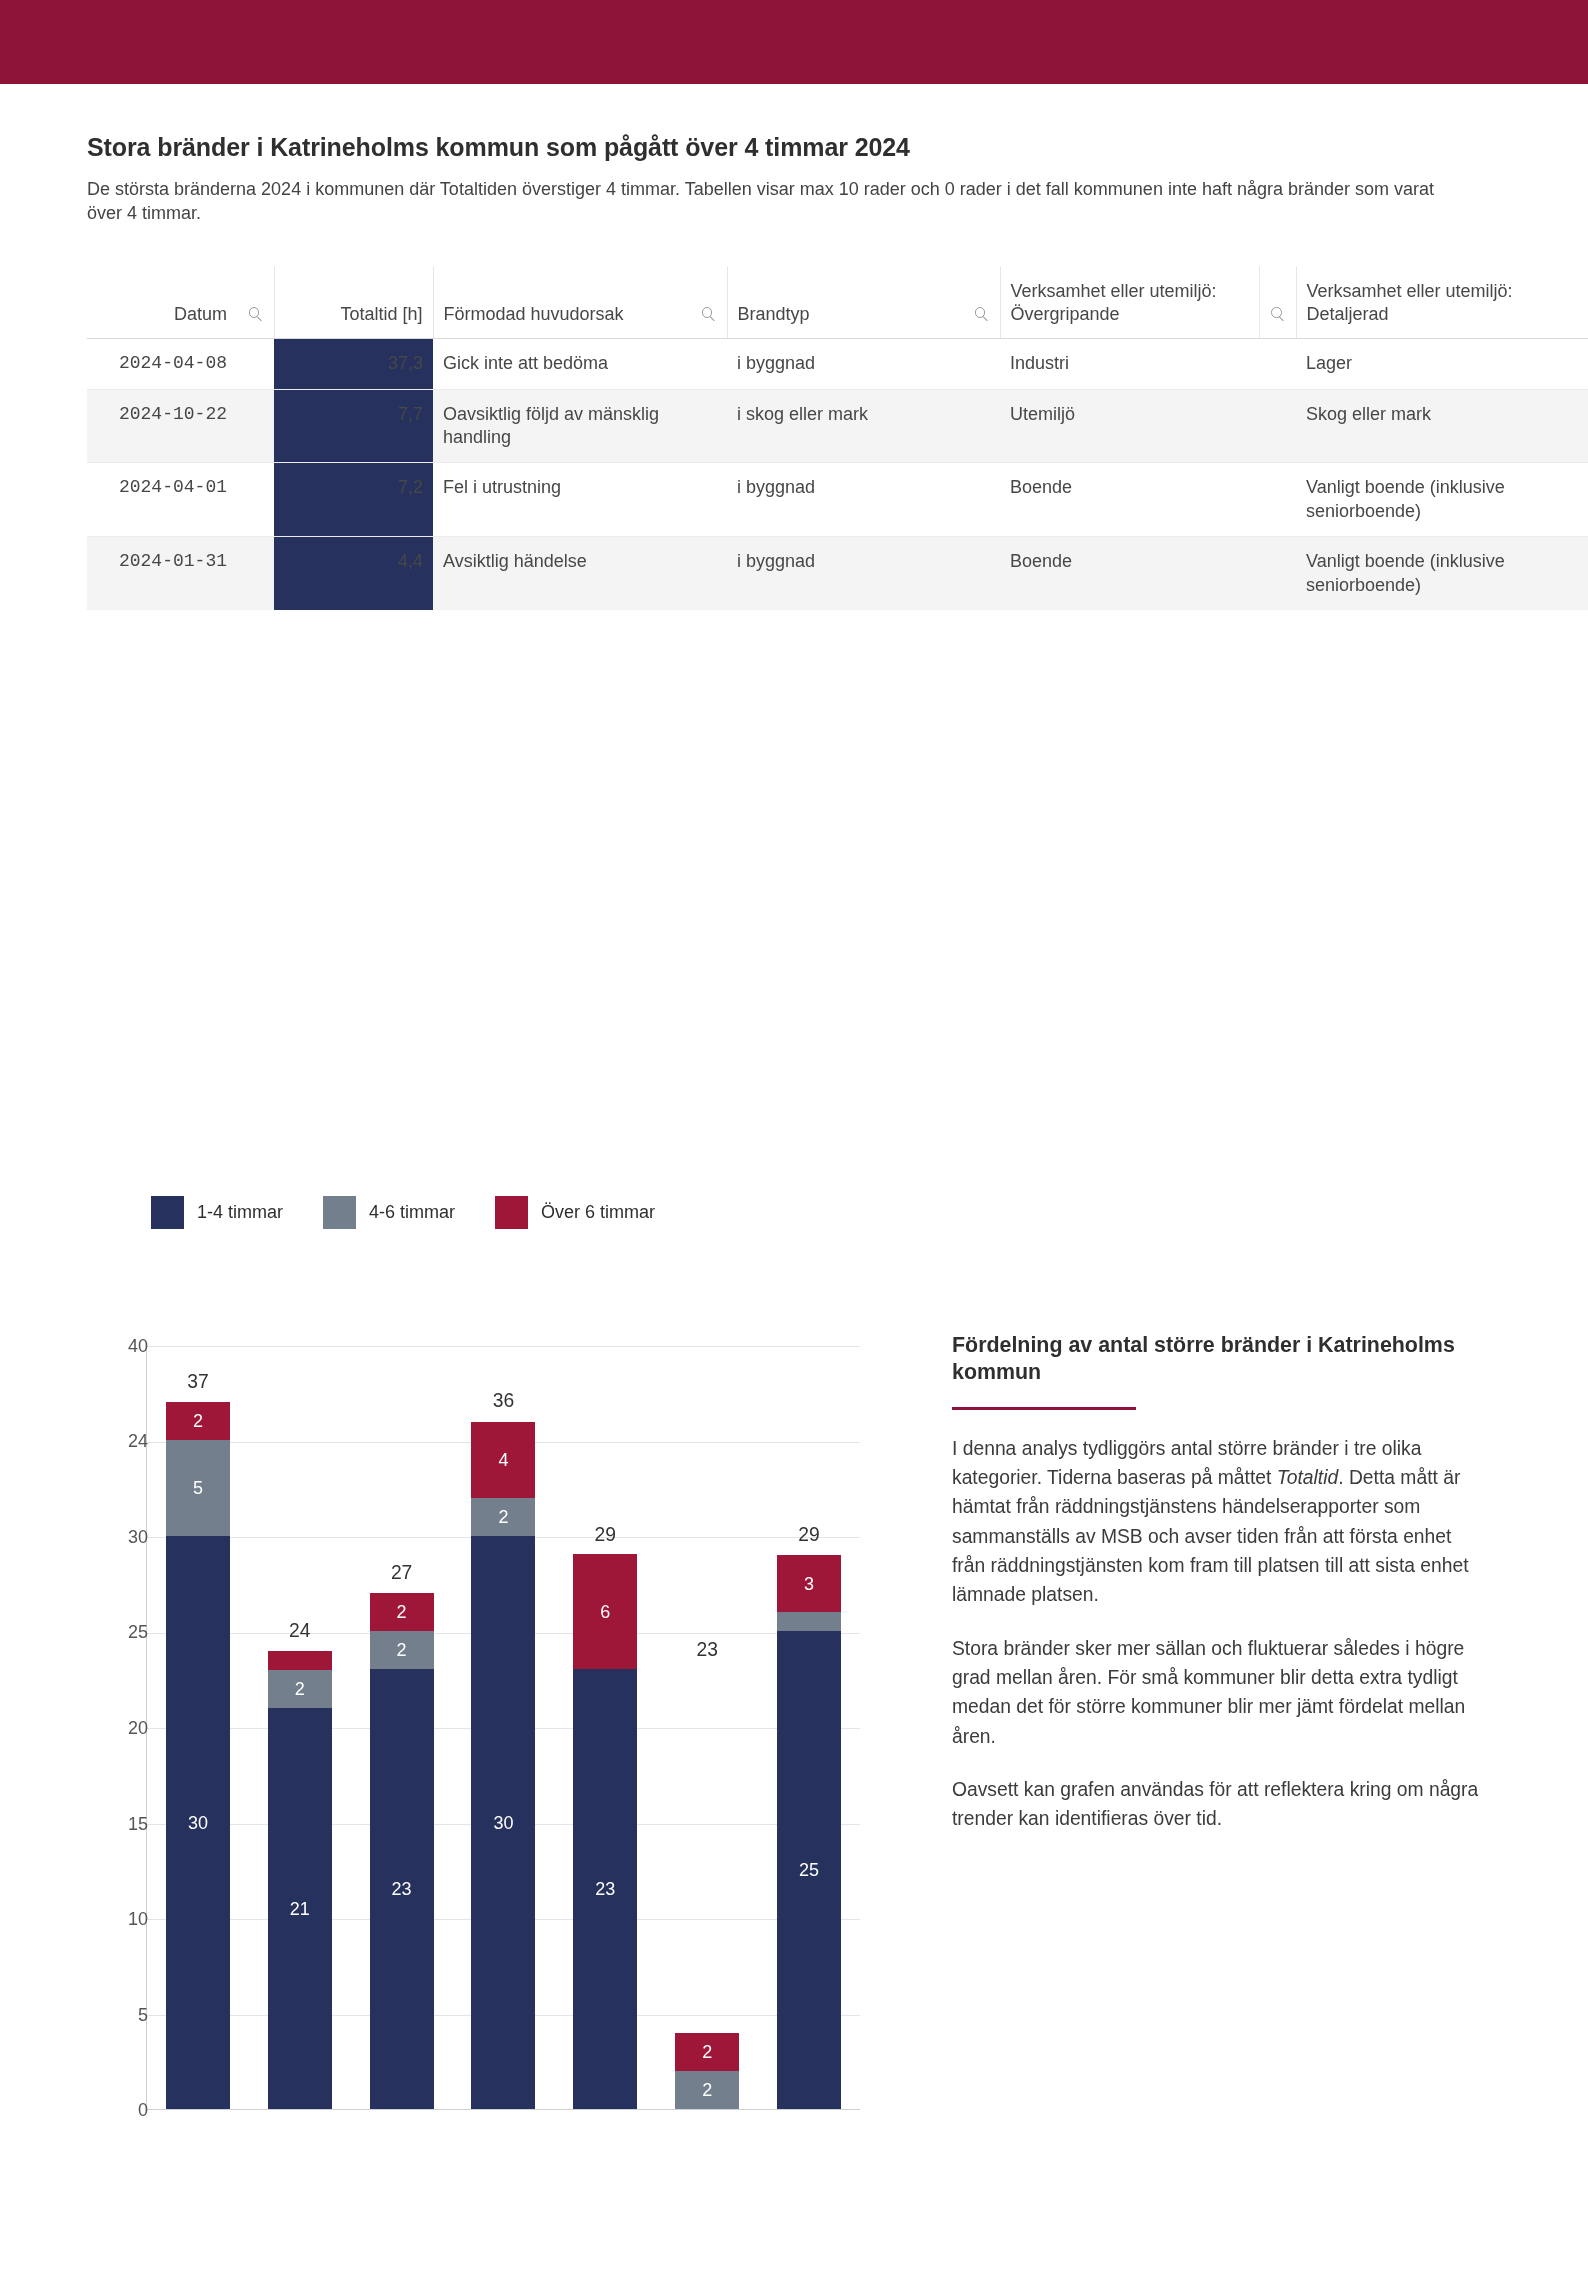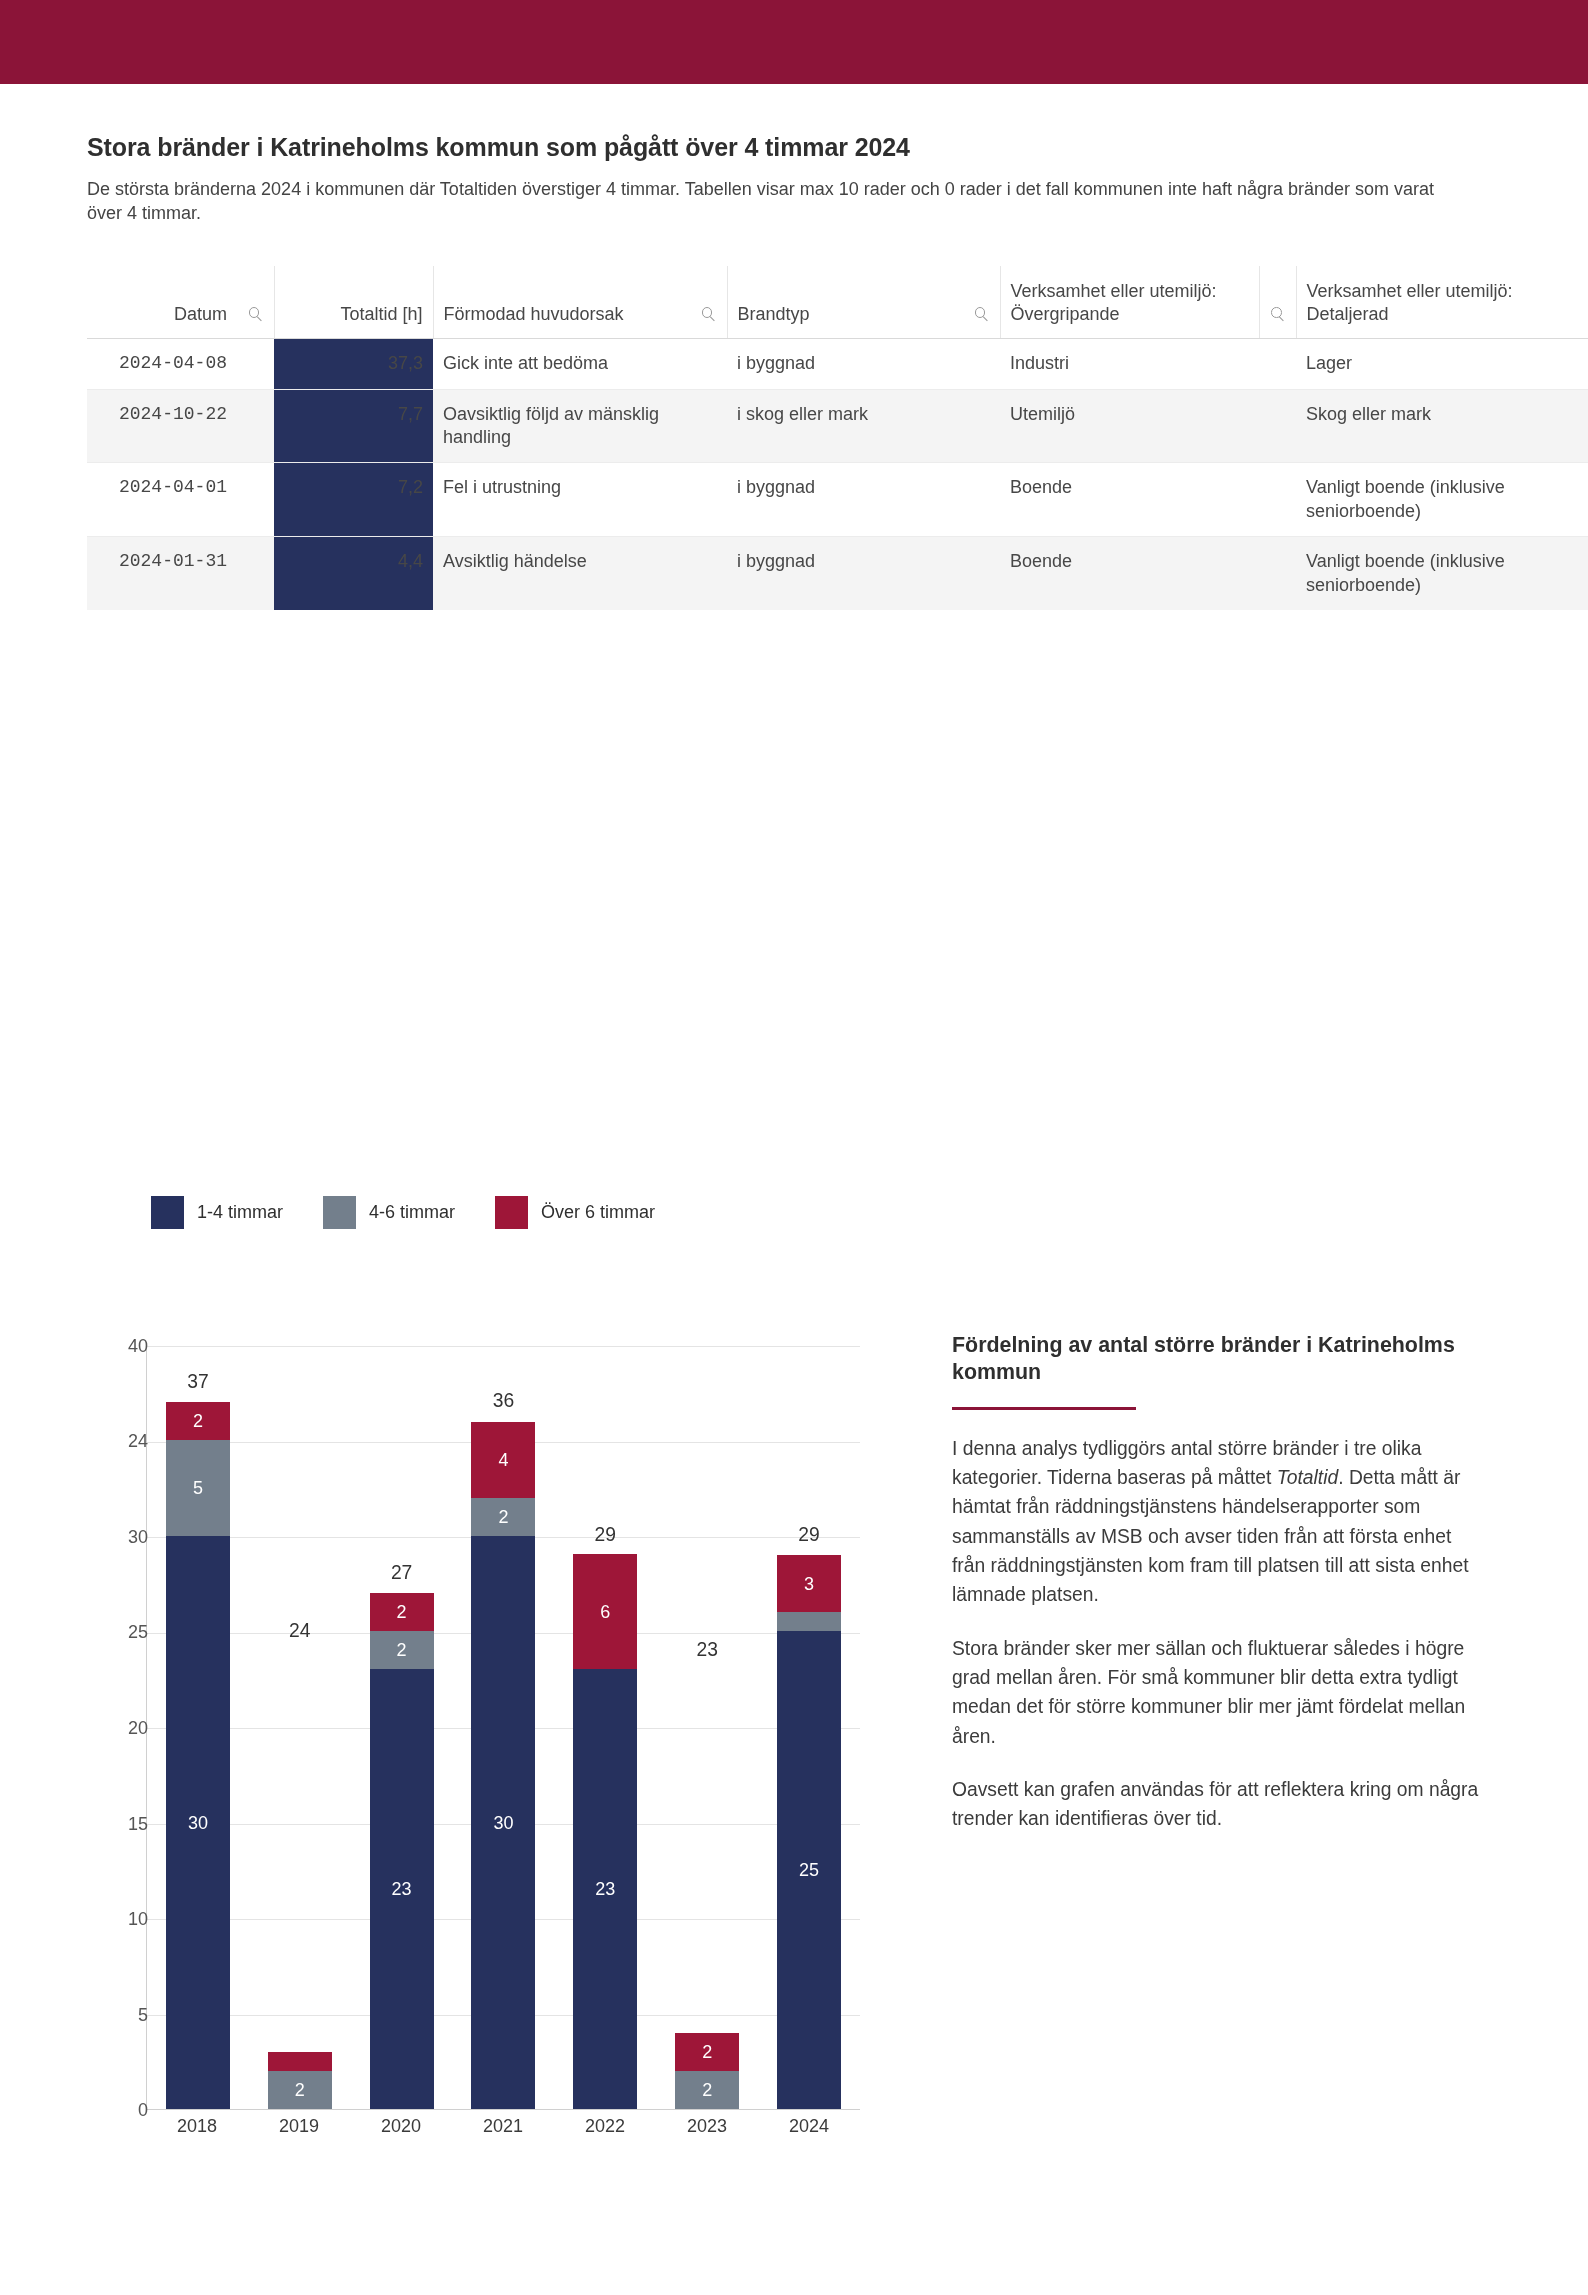--- a/index.html
+++ b/index.html
@@ -365,20 +365,23 @@
             <div class="seg blue" style="height: 573px;">
               <span class="seg-label">30</span>
             </div>
           </div>
           <div class="barcol">
             <div class="bar-total" style="bottom: 467px;">24</div>
             <div class="seg red" style="height: 19px;"></div>
             <div class="seg gray" style="height: 38px;">
               <span class="seg-label">2</span>
             </div>
+            <div class="seg blue" style="height: 401px;">
+              <span class="seg-label">21</span>
+            </div>
           </div>
           <div class="barcol">
             <div class="bar-total" style="bottom: 525px;">27</div>
             <div class="seg red" style="height: 38px;">
               <span class="seg-label">2</span>
             </div>
             <div class="seg gray" style="height: 38px;">
               <span class="seg-label">2</span>
             </div>
             <div class="seg blue" style="height: 440px;">
@@ -431,29 +434,20 @@
         <div class="ytick" style="top: 790px;">0</div>
         <div class="ytick" style="top: 695px;">5</div>
         <div class="ytick" style="top: 599px;">10</div>
         <div class="ytick" style="top: 504px;">15</div>
         <div class="ytick" style="top: 408px;">20</div>
         <div class="ytick" style="top: 312px;">25</div>
         <div class="ytick" style="top: 217px;">30</div>
         <div class="ytick" style="top: 121px;">24</div>
         <div class="ytick" style="top: 26px;">40</div>
       </div>
-    <div class="xlabels" id="xlabels">
-        <div class="xlabel">2018</div>
-        <div class="xlabel">2019</div>
-        <div class="xlabel">2020</div>
-        <div class="xlabel">2021</div>
-        <div class="xlabel">2022</div>
-        <div class="xlabel">2023</div>
-        <div class="xlabel">2024</div>
-      </div>
   </div>
 
   <div class="aside">
     <h2>Fördelning av antal större bränder i Katrineholms kommun</h2>
     <div class="rule"></div>
     <p><span>I denna analys tydliggörs antal större bränder i tre olika kategorier. Tiderna baseras på måttet </span><em>Totaltid</em><span>. Detta mått är hämtat från räddningstjänstens händelserapporter som sammanställs av MSB och avser tiden från att första enhet från räddningstjänsten kom fram till platsen till att sista enhet lämnade platsen.</span></p>
     <p>Stora bränder sker mer sällan och fluktuerar således i högre grad mellan åren. För små kommuner blir detta extra tydligt medan det för större kommuner blir mer jämt fördelat mellan åren.</p>
     <p>Oavsett kan grafen användas för att reflektera kring om några trender kan identifieras över tid.</p>
   </div>
 

